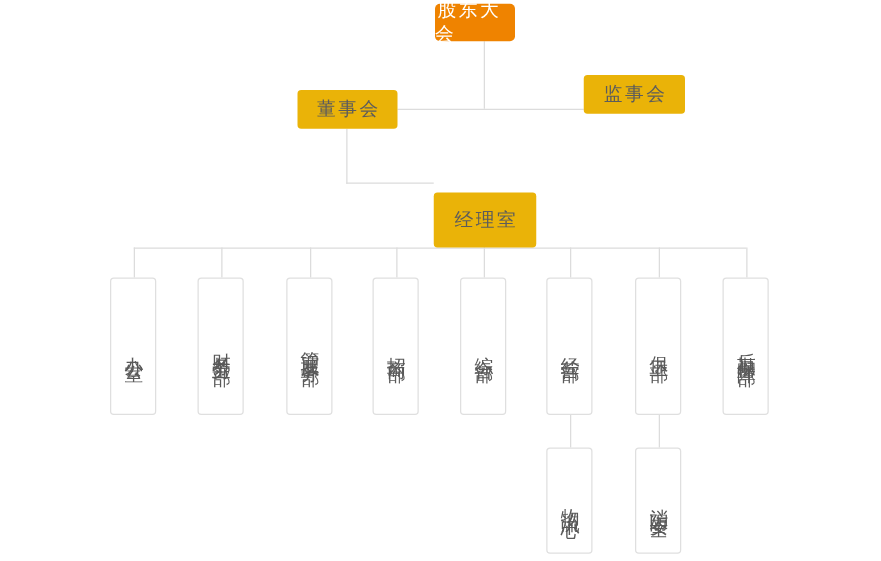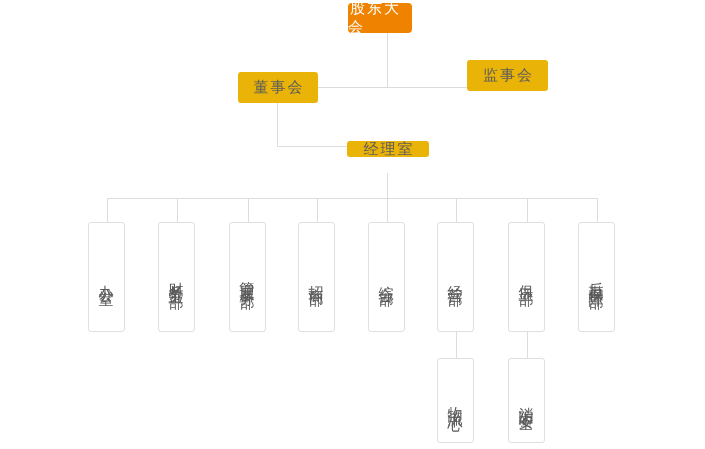--- a/index.html
+++ b/index.html
@@ -33,21 +33,21 @@
   }
   .node-branch {
     background: #eab308;
     color: #5c5c5c;
     border-radius: 3px;
     letter-spacing: 2px;
     text-indent: 2px;
   }
   .node-board-of-directors { left: 238px; top: 72px; width: 80px; height: 31px; }
   .node-supervisory-board  { left: 467px; top: 60px; width: 81px; height: 31px; }
-  .node-manager-office     { left: 347px; top: 141px; width: 82px; height: 16px; }
+  .node-manager-office     { left: 347px; top: 154px; width: 82px; height: 44px; }
   .node-leaf {
     background: #ffffff;
     border: 1px solid #dfdfdf;
     border-radius: 3px;
     color: #595959;
   }
   .node-leaf .vtext {
     writing-mode: vertical-rl;
     text-orientation: upright;
     letter-spacing: 3px;

